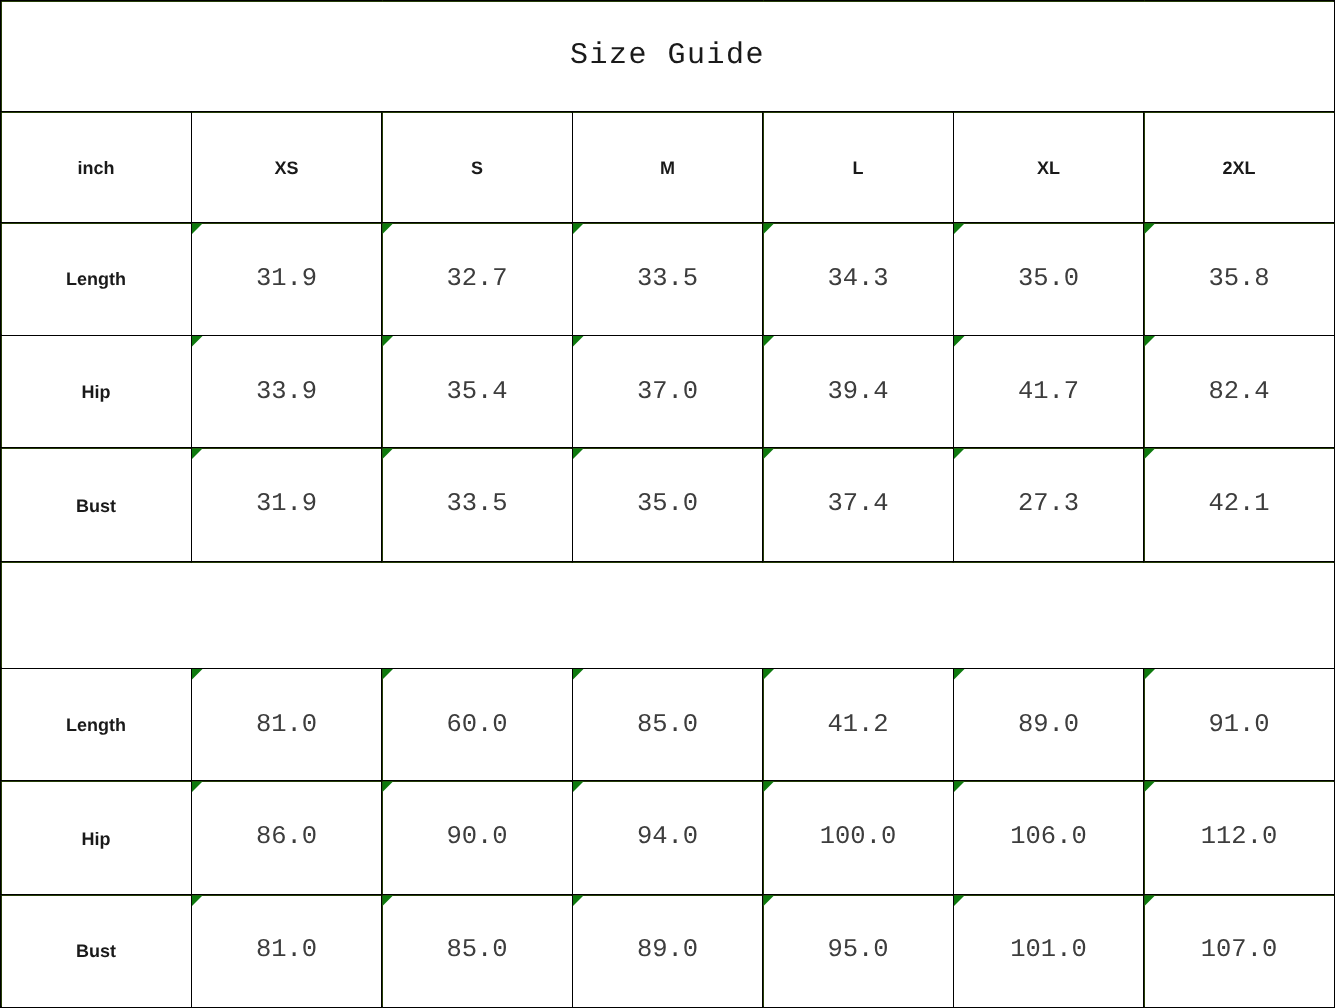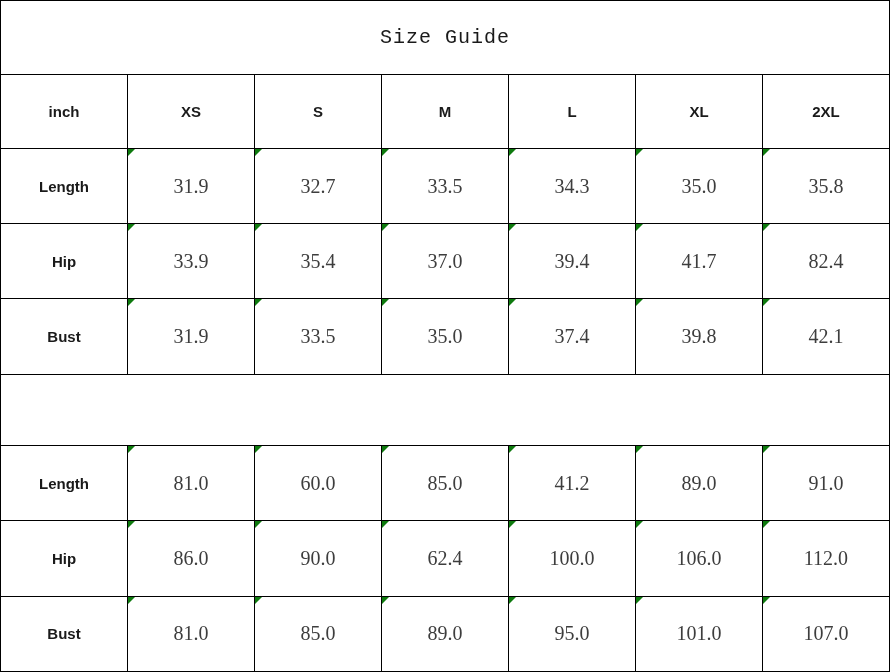--- a/index.html
+++ b/index.html
@@ -33,26 +33,26 @@
 
   td.title-cell {
     font-family: "Liberation Mono", "DejaVu Sans Mono", monospace;
     font-size: 20px;
     color: #1a1a1a;
     letter-spacing: 1px;
   }
   td.unit-cell, td.size-header-cell, td.row-label-cell {
     font-family: "Liberation Sans", "DejaVu Sans", sans-serif;
     font-weight: bold;
-    font-size: 15px;
+    font-size: 12px;
     color: #1a1a1a;
   }
   td.value-cell {
-    font-family: Liberation Serif, serif;
-    font-size: 20px;
+    font-family: Liberation Mono, monospace;
+    font-size: 17px;
     color: #3d3d3d;
   }
   td.spacer-cell { border-left: 1.5px solid #000; border-right: 1.5px solid #000; }
   td.footer-cell {
     font-family: "Liberation Mono", "DejaVu Sans Mono", monospace;
     font-size: 15px;
     color: #1a1a1a;
   }
   .corner-marker {
     position: absolute;
@@ -104,21 +104,21 @@
       <td class="value-cell"><span class="corner-marker"></span><span>41.7</span></td>
       <td class="value-cell"><span class="corner-marker"></span><span>82.4</span></td>
     </tr>
 
     <tr class="data-row">
       <td class="row-label-cell">Bust</td>
       <td class="value-cell"><span class="corner-marker"></span><span>31.9</span></td>
       <td class="value-cell"><span class="corner-marker"></span><span>33.5</span></td>
       <td class="value-cell"><span class="corner-marker"></span><span>35.0</span></td>
       <td class="value-cell"><span class="corner-marker"></span><span>37.4</span></td>
-      <td class="value-cell"><span class="corner-marker"></span><span>39.8</span></td>
+      <td class="value-cell"><span class="corner-marker"></span><span>27.3</span></td>
       <td class="value-cell"><span class="corner-marker"></span><span>42.1</span></td>
     </tr>
 
     <tr class="spacer-row">
       <td class="spacer-cell" colspan="7"></td>
     </tr>
 
 
     <tr class="data-row">
       <td class="row-label-cell">Length</td>
@@ -127,21 +127,21 @@
       <td class="value-cell"><span class="corner-marker"></span><span>85.0</span></td>
       <td class="value-cell"><span class="corner-marker"></span><span>41.2</span></td>
       <td class="value-cell"><span class="corner-marker"></span><span>89.0</span></td>
       <td class="value-cell"><span class="corner-marker"></span><span>91.0</span></td>
     </tr>
 
     <tr class="data-row">
       <td class="row-label-cell">Hip</td>
       <td class="value-cell"><span class="corner-marker"></span><span>86.0</span></td>
       <td class="value-cell"><span class="corner-marker"></span><span>90.0</span></td>
-      <td class="value-cell"><span class="corner-marker"></span><span>62.4</span></td>
+      <td class="value-cell"><span class="corner-marker"></span><span>94.0</span></td>
       <td class="value-cell"><span class="corner-marker"></span><span>100.0</span></td>
       <td class="value-cell"><span class="corner-marker"></span><span>106.0</span></td>
       <td class="value-cell"><span class="corner-marker"></span><span>112.0</span></td>
     </tr>
 
     <tr class="data-row">
       <td class="row-label-cell">Bust</td>
       <td class="value-cell"><span class="corner-marker"></span><span>81.0</span></td>
       <td class="value-cell"><span class="corner-marker"></span><span>85.0</span></td>
       <td class="value-cell"><span class="corner-marker"></span><span>89.0</span></td>

